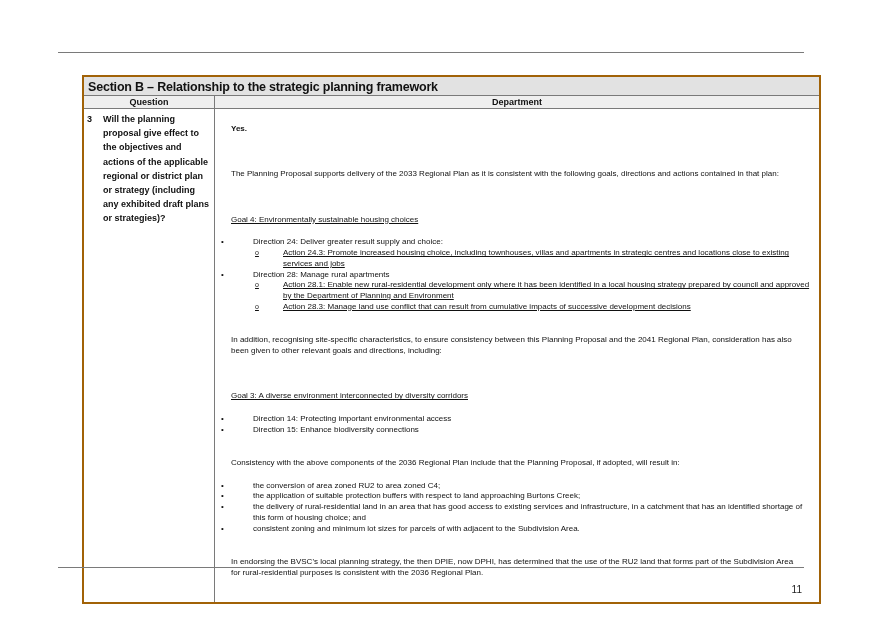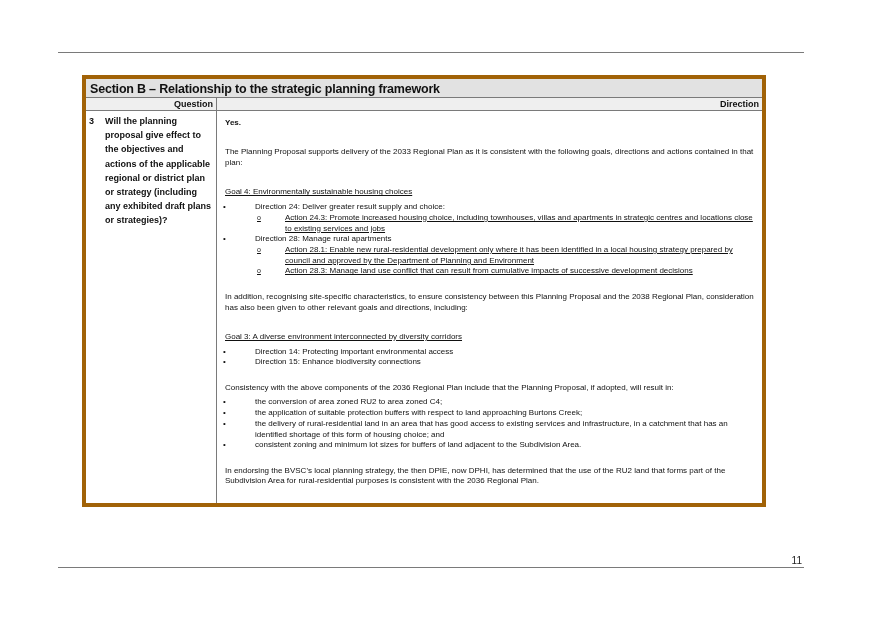--- a/index.html
+++ b/index.html
@@ -1,54 +1,54 @@
 <!DOCTYPE html>
 <html><head>
   <meta charset="utf-8">
   <style>
     html, body { margin: 0; padding: 0; background: #ffffff; }
     body { width: 876px; height: 620px; position: relative; overflow: hidden;
            font-family: "Liberation Sans", sans-serif; color: #111; }
     .rule { position: absolute; left: 58px; width: 746px; height: 1px; background: #7a7a7a; }
     .rule.top { top: 52px; }
     .rule.bottom { top: 567px; }
-    .page-num { position: absolute; top: 555px; right: 74px; font-size: 10px; color: #222; }
-    table.framework { position: absolute; left: 82px; top: 75px; width: 684px;
-      border-collapse: collapse; border: 4px solid #a16207; }
+    .page-num { position: absolute; top: 584px; right: 74px; font-size: 10px; color: #222; }
+    table.framework { position: absolute; left: 82px; top: 75px; width: 739px;
+      border-collapse: collapse; border: 2px solid #a16207; }
     table.framework td, table.framework th { border: 1px solid #7a7a7a; vertical-align: top; }
     .section-title { background: #e2e2e2; font-size: 12.5px; font-weight: bold; text-align: left;
       padding: 3px 4px 1px 4px; letter-spacing: -0.2px; }
-    .col-head { background: #efefef; font-size: 9px; font-weight: bold; text-align: right;
+    .col-head { background: #efefef; font-size: 9px; font-weight: bold; text-align: center;
       padding: 1px 3px; }
     .q-cell { width: 124px; font-size: 9px; font-weight: bold; padding: 3px 3px 0 3px; line-height: 14.2px; }
     .q-wrap { display: flex; }
     .q-num { width: 16px; flex: none; }
     .a-cell { font-size: 8px; padding: 3px 4px 12px 4px; line-height: 10.7px; }
-    .a-cell p { margin: 4px; }
+    .a-cell p { margin: 12px; }
     .gap { height: 10.7px; }
     .yes { font-weight: bold; }
     .goal { text-decoration: underline; }
     .bullet { display: flex; }
     .bullet .mark { width: 32px; flex: none; padding-left: 2px; }
     .sub { display: flex; padding-left: 32px; text-decoration: underline; }
     .sub .mark { width: 28px; flex: none; padding-left: 4px; font-size: 7px; }
   </style>
 </head>
 <body>
 
 <div class="rule top"></div>
 
 <table class="framework">
   <tbody>
       <tr>
     <th colspan="2" class="section-title">Section B – Relationship to the strategic planning framework</th>
   </tr>
   <tr>
     <th class="col-head">Question</th>
-    <th class="col-head">Direction</th>
+    <th class="col-head">Department</th>
   </tr>
   <tr>
     <td class="q-cell">
       <div class="q-wrap">
         <span class="q-num">3</span>
         <span>Will the planning proposal give effect to the objectives and actions of the applicable regional or district plan or strategy (including any exhibited draft plans or strategies)?</span>
       </div>
     </td>
     <td class="a-cell">
       <p class="yes">Yes.</p>
@@ -72,21 +72,21 @@
       <div class="sub">
         <span class="mark">o</span>
         <span>Action 28.1: Enable new rural-residential development only where it has been identified in a local housing strategy prepared by council and approved by the Department of Planning and Environment</span>
       </div>
       <div class="sub">
         <span class="mark">o</span>
         <span>Action 28.3: Manage land use conflict that can result from cumulative impacts of successive development decisions</span>
       </div>
 
       <div class="gap"></div>
-      <p>In addition, recognising site-specific characteristics, to ensure consistency between this Planning Proposal and the 2038 Regional Plan, consideration has also been given to other relevant goals and directions, including:</p>
+      <p>In addition, recognising site-specific characteristics, to ensure consistency between this Planning Proposal and the 2041 Regional Plan, consideration has also been given to other relevant goals and directions, including:</p>
       <div class="gap"></div>
       <p class="goal">Goal 3: A diverse environment interconnected by diversity corridors</p>
       <div class="bullet">
         <span class="mark">•</span>
         <span>Direction 14: Protecting important environmental access</span>
       </div>
       <div class="bullet">
         <span class="mark">•</span>
         <span>Direction 15: Enhance biodiversity connections</span>
       </div>
@@ -100,21 +100,21 @@
       <div class="bullet">
         <span class="mark">•</span>
         <span>the application of suitable protection buffers with respect to land approaching Burtons Creek;</span>
       </div>
       <div class="bullet">
         <span class="mark">•</span>
         <span>the delivery of rural-residential land in an area that has good access to existing services and infrastructure, in a catchment that has an identified shortage of this form of housing choice; and</span>
       </div>
       <div class="bullet">
         <span class="mark">•</span>
-        <span>consistent zoning and minimum lot sizes for buffers of land adjacent to the Subdivision Area.</span>
+        <span>consistent zoning and minimum lot sizes for parcels of with adjacent to the Subdivision Area.</span>
       </div>
 
       <div class="gap"></div>
       <p>In endorsing the BVSC's local planning strategy, the then DPIE, now DPHI, has determined that the use of the RU2 land that forms part of the Subdivision Area for rural-residential purposes is consistent with the 2036 Regional Plan.</p>
     </td>
   </tr>
 </tbody>
   </table>
 
 <div class="page-num">11</div>

